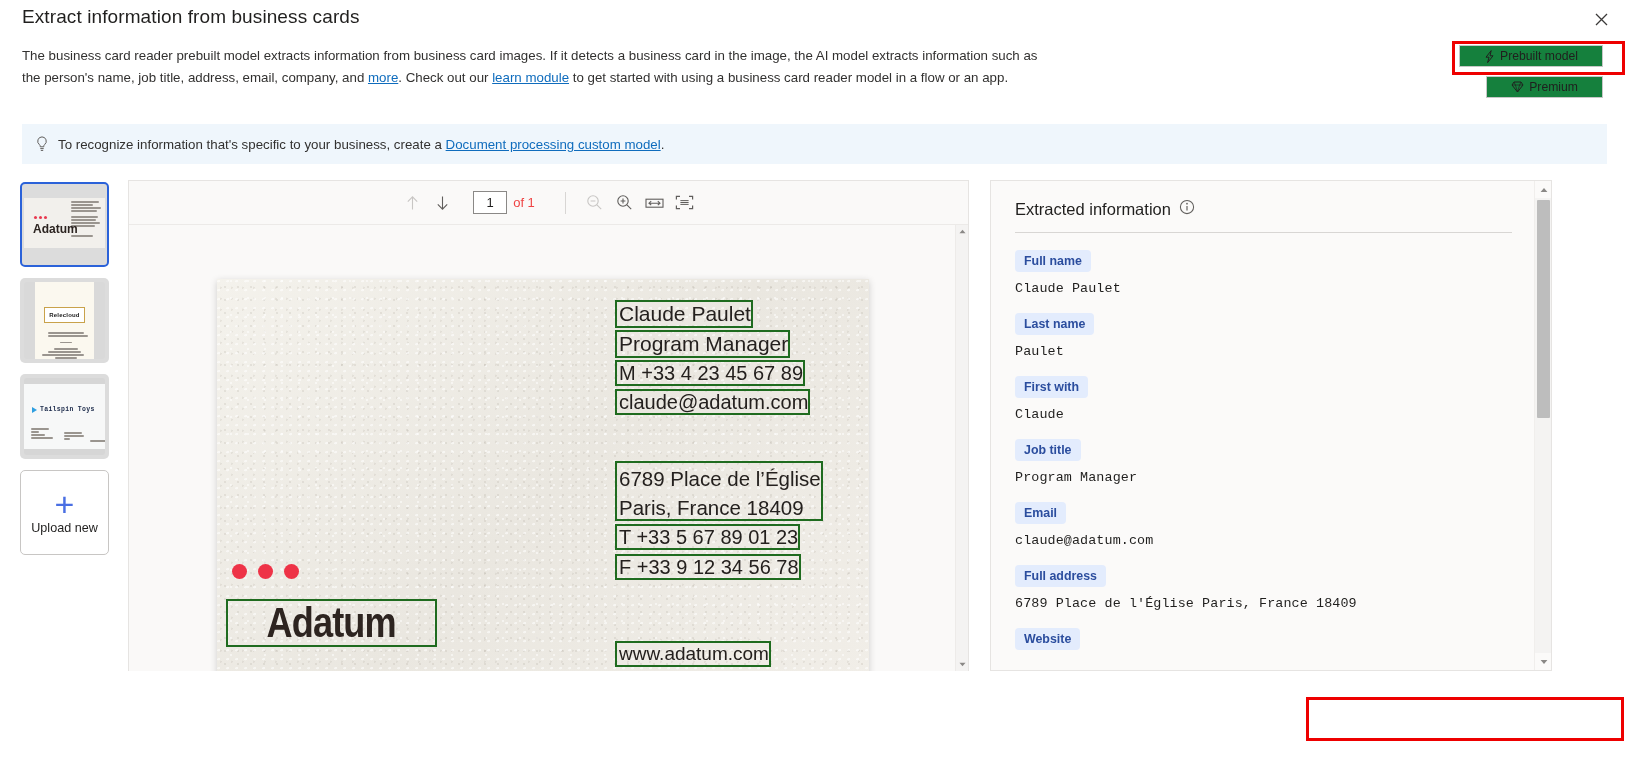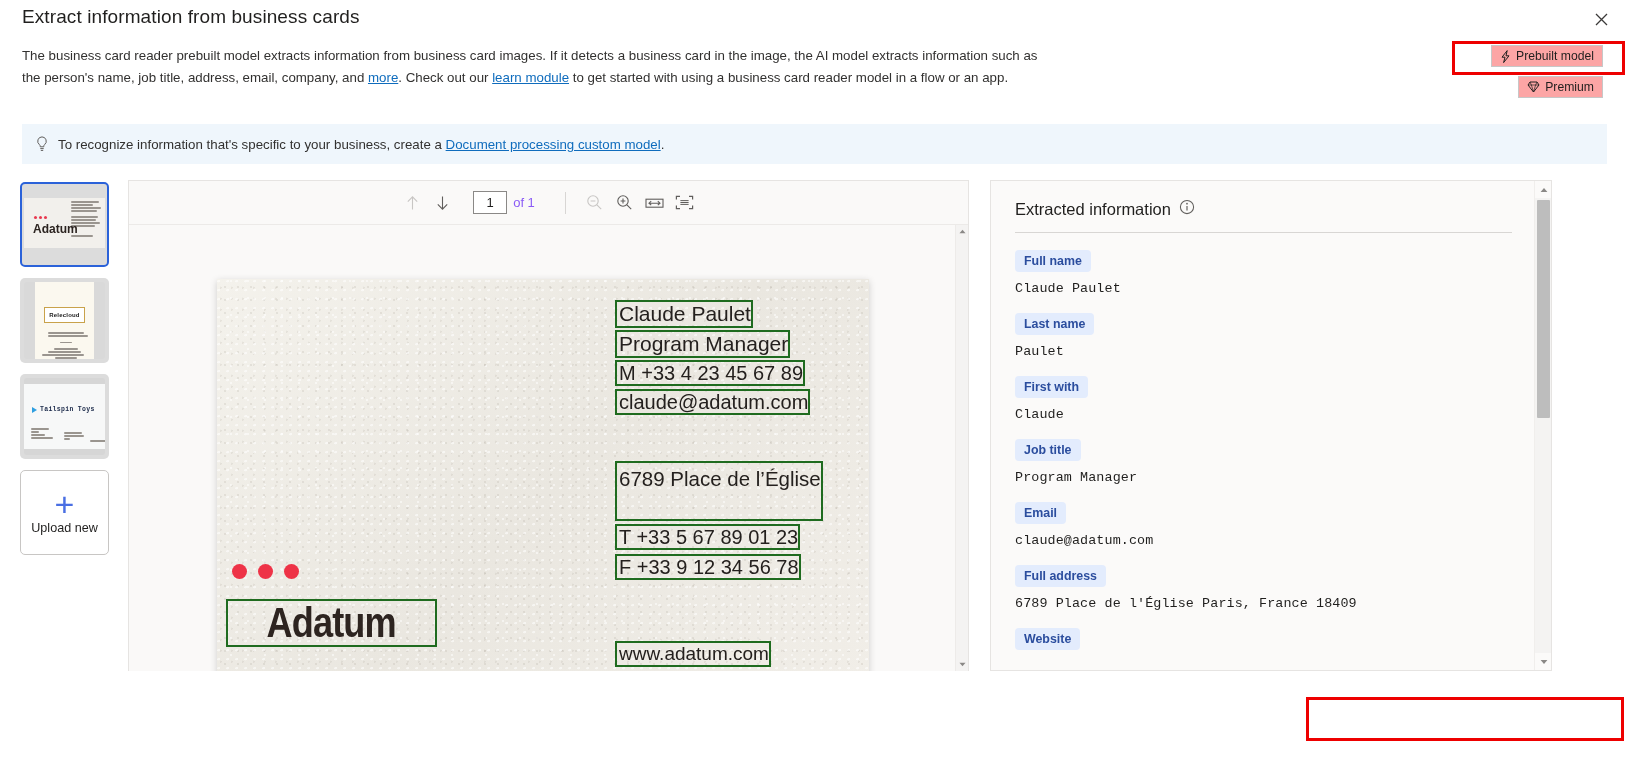--- a/index.html
+++ b/index.html
@@ -28,22 +28,22 @@
   .intro {
     position:absolute; left:22px; top:45px; width:1035px;
     font-size:13.3px; line-height:22px; color:#323130;
   }
   .intro a { color:#0f6cbd; text-decoration:underline; }
 
   
   .badges { position:absolute; right:22px; top:45px; width:96px; }
   .badge {
     display:flex; align-items:center; justify-content:center; gap:5px;
-    border:1px solid #c7c7c7; background:#fca5a5;
-    height:22px; padding:0 8px; font-size:12.2px; color:#201f1e;
+    border:1px solid #c7c7c7; background:#15803d;
+    height:22px; padding:0 24px; font-size:12.2px; color:#201f1e;
     white-space:nowrap; cursor:default;
   }
   .badge + .badge { margin-top:4px; }
   .badge.prebuilt { position:absolute; right:4px; top:0; }
   .badge.premium  { position:absolute; right:4px; top:27px; }
   .badge svg { display:block; flex:none; }
 
   
   .red-box { position:absolute; border:3px solid #ee0000; pointer-events:none; }
   #red-prebuilt { left:1452px; top:41px; width:173px; height:34px; }
@@ -121,21 +121,21 @@
   .tb-btn {
     width:30px; height:30px; display:flex; align-items:center; justify-content:center;
     cursor:pointer; color:#605e5c;
   }
   .tb-btn.disabled { color:#c8c6c4; cursor:default; }
   .page-field {
     width:34px; height:23px; border:1px solid #8a8886; background:#fff;
     text-align:center; font-size:13px; color:#201f1e; margin:0 6px 0 16px;
     font-family:"Liberation Sans", sans-serif; padding:0;
   }
-  .of-label { font-size:13px; color:#8b5cf6; margin-right:16px; }
+  .of-label { font-size:13px; color:#ef4444; margin-right:16px; }
   .tb-sep { width:1px; height:22px; background:#d8d6d4; margin:0 14px; }
 
   .canvas-wrap { position:relative; height:446px; background:#faf9f8; overflow:hidden; }
   .vscroll {
     position:absolute; right:0; top:0; width:13px; height:446px;
     background:#f4f3f2; border-left:1px solid #edebe9;
   }
   .vscroll .arrow-up, .vscroll .arrow-dn {
     position:absolute; left:0; width:13px; height:13px;
     display:flex; align-items:center; justify-content:center; cursor:pointer;
@@ -396,20 +396,21 @@
         </div>
         <div class="ocr" style="left:398px; top:81px; height:26px; font-size:20px;">
           <span>M +33 4 23 45 67 89</span>
         </div>
         <div class="ocr" style="left:398px; top:110px; height:26px; font-size:20px;">
           <span>claude@adatum.com</span>
         </div>
 
         <div class="ocr" style="left:398px; top:182px; height:60px; font-size:20.5px; display:block; padding-top:1px; line-height:29px;">
           <div>6789 Place de l’Église</div>
+          <div>Paris, France 18409</div>
         </div>
         <div class="ocr" style="left:398px; top:245px; height:26px; font-size:20px;">
           <span>T +33 5 67 89 01 23</span>
         </div>
         <div class="ocr" style="left:398px; top:275px; height:26px; font-size:20px;">
           <span>F +33 9 12 34 56 78</span>
         </div>
         <div class="ocr" style="left:398px; top:362px; height:26px; font-size:19px;">
           <span>www.adatum.com</span>
         </div>

